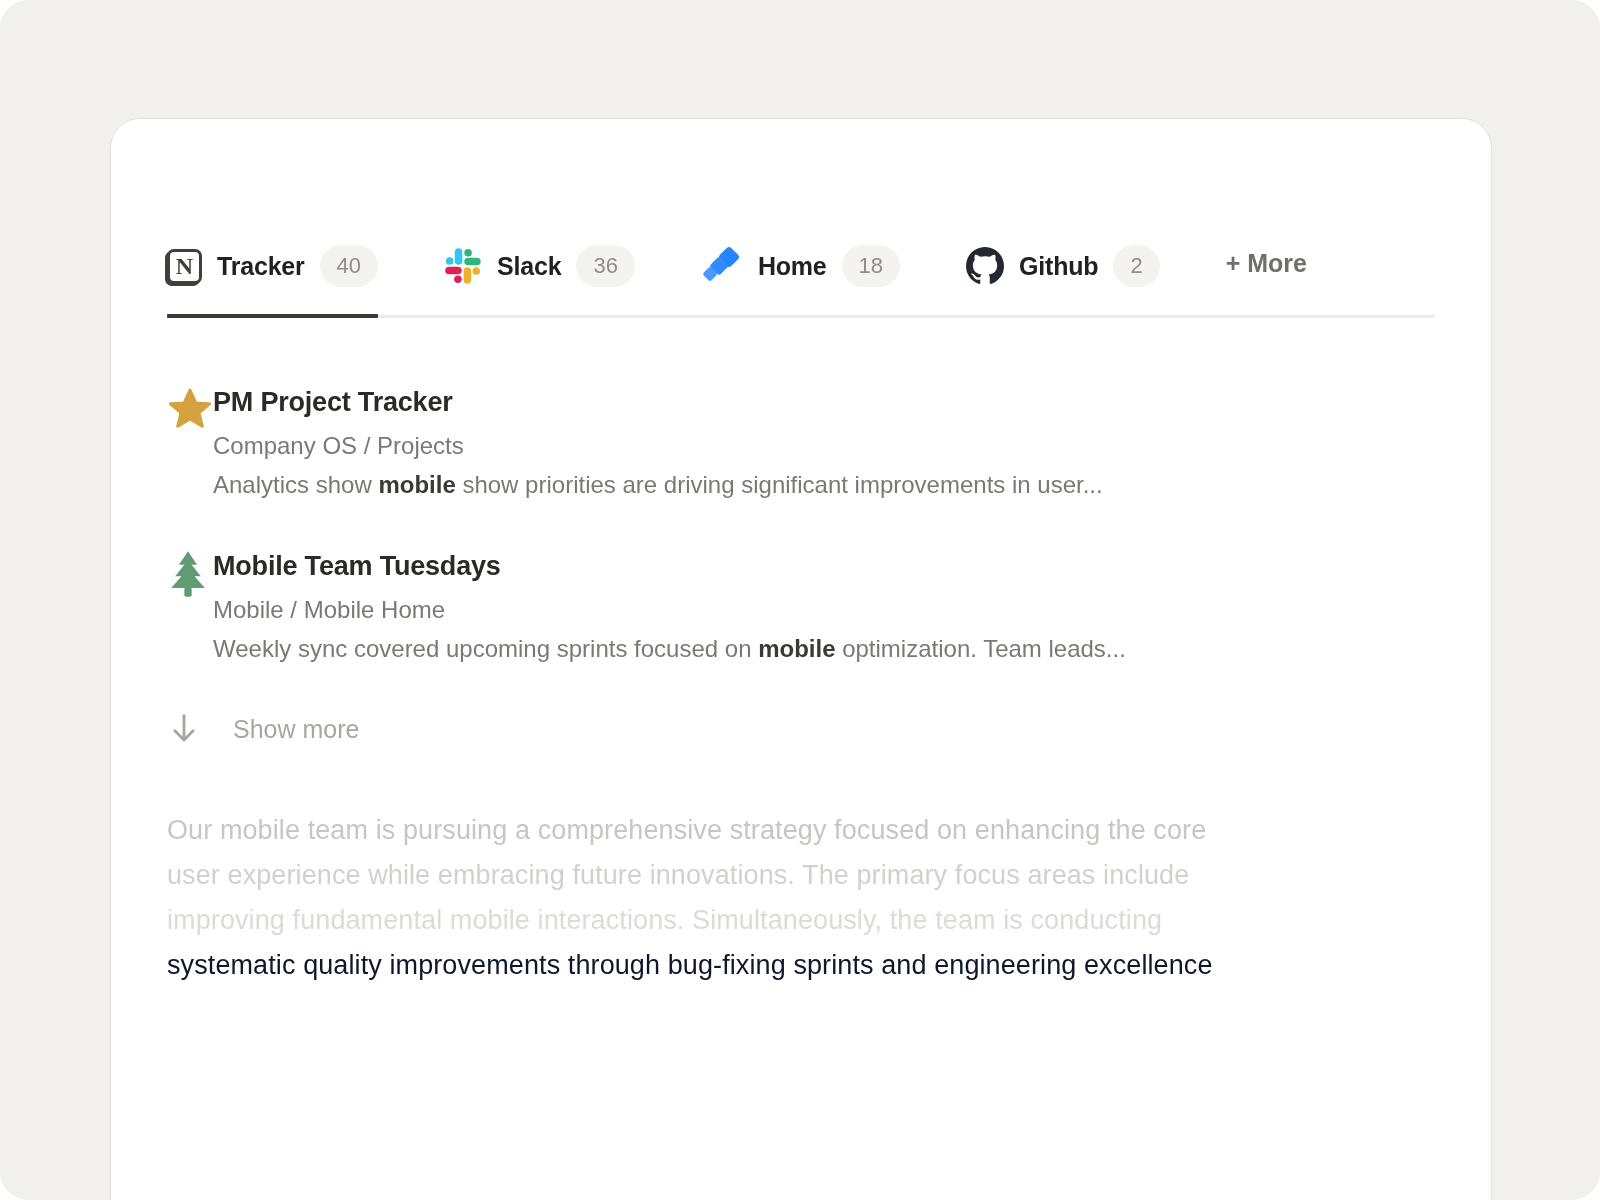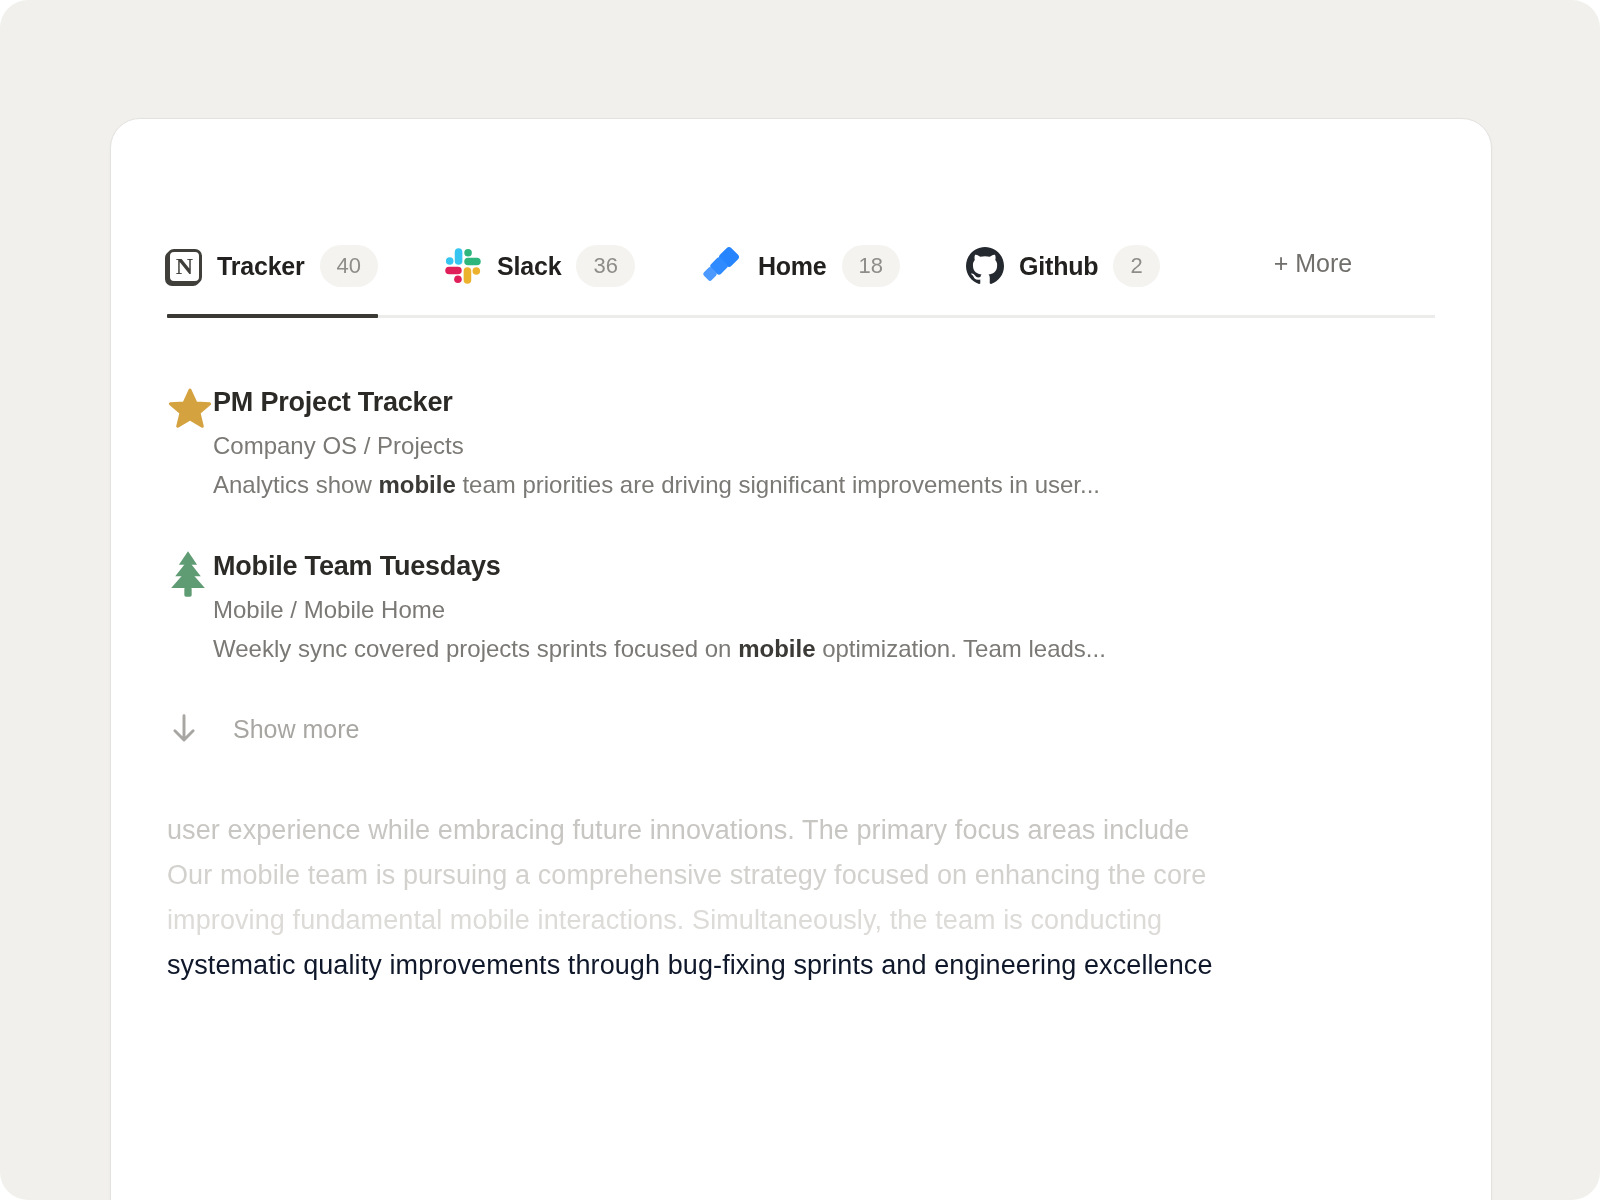--- a/index.html
+++ b/index.html
@@ -63,21 +63,21 @@
     min-width: 46px; height: 42px; padding: 0 17px;
     background: #f4f3f0; border-radius: 22px;
     font-size: 22px; color: #8f8d89;
   }
   .tab.active::after {
     content: "";
     position: absolute; left: 0; right: 0; bottom: -3px;
     height: 4px; background: #3a3934; border-radius: 1px;
   }
   .tab.more { padding-top: 4px; }
-  .tab.more .tab-label { font-weight: 400; color: #716f6b; letter-spacing: 0; margin-left: 48px; }
+  .tab.more .tab-label { font-weight: 700; color: #716f6b; letter-spacing: 0; }
 
   .notion-box {
     width: 35px; height: 35px;
     border: 3px solid #413f3a; border-radius: 7px;
     background: #ffffff;
     display: flex; align-items: center; justify-content: center;
     font-family: "Liberation Serif", serif;
     font-weight: 700; font-size: 24px; color: #413f3a;
     box-shadow: -2px 2px 0 0 #413f3a;
   }
@@ -173,51 +173,51 @@
 
       <div class="result">
         <div class="result-icon">
           <svg width="46" height="46" viewBox="0 0 24 24">
             <polygon points="12,2.2 15.1,8.9 22.2,9.3 16.7,14 18.4,21 12,17.2 5.6,21 7.3,14 1.8,9.3 8.9,8.9" fill="#d4a23f" stroke="#d4a23f" stroke-width="1.6" stroke-linejoin="round"></polygon>
           </svg>
         </div>
         <div class="result-body">
           <div class="result-title">PM Project Tracker</div>
           <div class="result-breadcrumb">Company OS / Projects</div>
-          <div class="result-snippet"><span>Analytics show </span><span class="hl">mobile</span><span> team priorities are driving significant improvements in user...</span></div>
+          <div class="result-snippet"><span>Analytics show </span><span class="hl">mobile</span><span> show priorities are driving significant improvements in user...</span></div>
         </div>
       </div>
 
       <div class="result">
         <div class="result-icon">
           <svg width="42" height="48" viewBox="0 0 24 27">
             <g fill="#5f9c73">
               <path d="M12 0.5 L17.2 8.2 H6.8 Z"></path>
               <path d="M12 5.5 L19.3 14.8 H4.7 Z"></path>
               <path d="M12 10.5 L21.6 21.5 H2.4 Z"></path>
               <rect x="9.9" y="21" width="4.2" height="5.5" rx="1"></rect>
             </g>
           </svg>
         </div>
         <div class="result-body">
           <div class="result-title">Mobile Team Tuesdays</div>
           <div class="result-breadcrumb">Mobile / Mobile Home</div>
-          <div class="result-snippet"><span>Weekly sync covered projects sprints focused on </span><span class="hl">mobile</span><span> optimization. Team leads...</span></div>
+          <div class="result-snippet"><span>Weekly sync covered upcoming sprints focused on </span><span class="hl">mobile</span><span> optimization. Team leads...</span></div>
         </div>
       </div>
     </div>
 
     <div class="show-more">
       <svg width="30" height="34" viewBox="0 0 24 28">
         <path d="M12 3 v19 M4.5 15.5 L12 23 l7.5 -7.5" stroke="#a8a6a2" stroke-width="2.4" fill="none" stroke-linecap="round" stroke-linejoin="round"></path>
       </svg>
       <span class="show-more-label">Show more</span>
     </div>
 
     <div class="summary">
+      <div class="line">Our mobile team is pursuing a comprehensive strategy focused on enhancing the core</div>
       <div class="line">user experience while embracing future innovations. The primary focus areas include</div>
-      <div class="line">Our mobile team is pursuing a comprehensive strategy focused on enhancing the core</div>
       <div class="line">improving fundamental mobile interactions. Simultaneously, the team is conducting</div>
       <div class="line">systematic quality improvements through bug-fixing sprints and engineering excellence</div>
     </div>
 
   </div>
 </div>
 
 </body></html>

